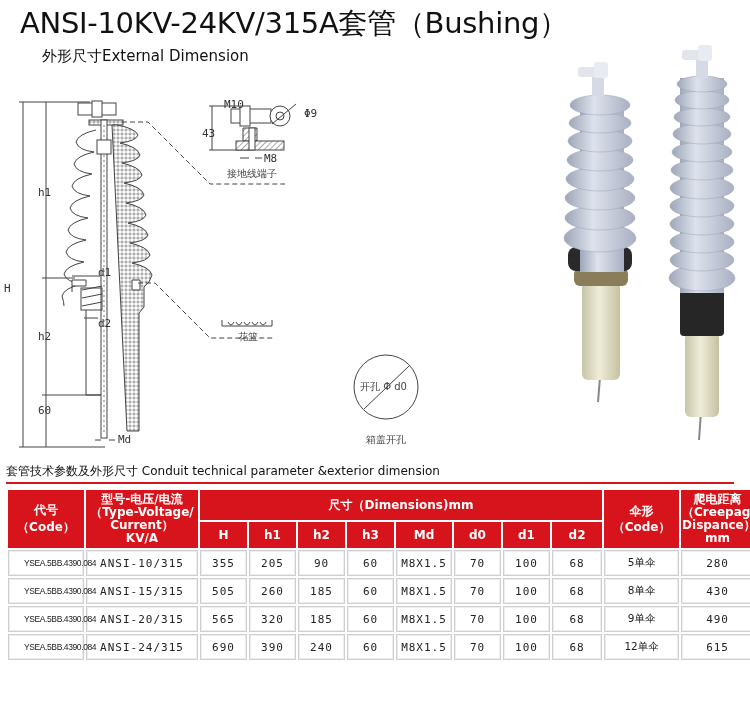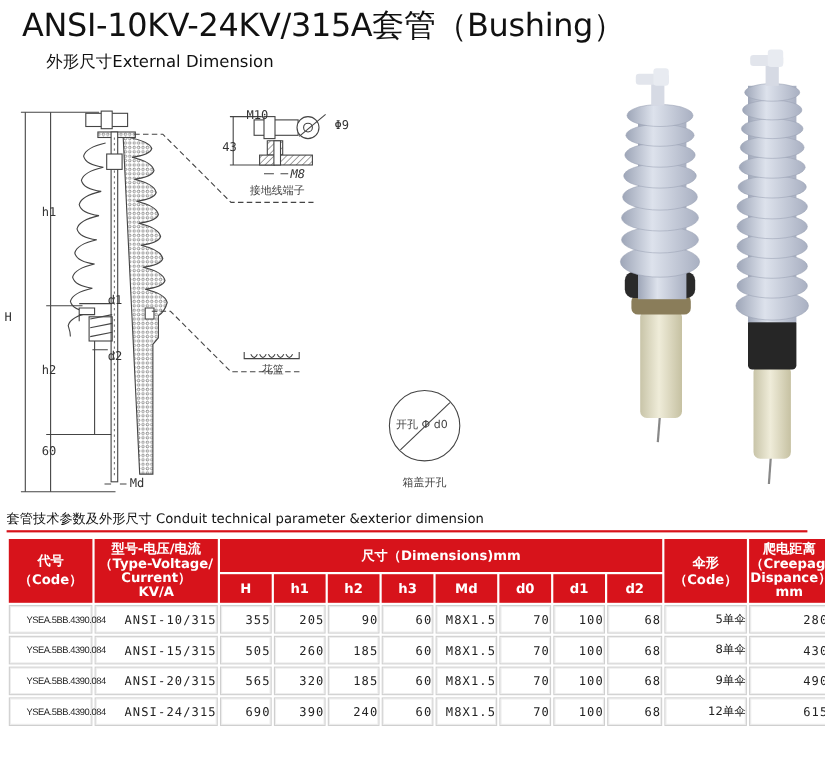--- a/index.html
+++ b/index.html
@@ -14,21 +14,21 @@
   .dim-label { position: absolute; font-family: "DejaVu Sans Mono", monospace; font-size: 11px; color: #333; white-space: nowrap; line-height: 1; }
   .cn-label { position: absolute; font-size: 10px; color: #444; white-space: nowrap; line-height: 1; }
 
   .photo { position: absolute; left: 530px; top: 42px; width: 220px; height: 400px; }
 
   .table-caption { position: absolute; left: 6px; top: 463px; font-size: 12px; color: #111; white-space: nowrap; }
   .caption-rule { position: absolute; left: 6px; top: 482px; width: 728px; height: 2px; background: #d7131b; }
 
   table.spec { position: absolute; left: 6px; top: 488px; width: 728px; border-collapse: separate; border-spacing: 2px; table-layout: fixed; }
   table.spec th { background: #d7131b; color: #fff; font-weight: bold; font-size: 12px; text-align: center; vertical-align: middle; line-height: 1.08; padding: 0 1px; }
-  table.spec td { background: #fff; border: 1px solid #cfcfcf; box-shadow: inset 0 0 0 1px #eee; font-family: "DejaVu Sans Mono", monospace; font-size: 11px; text-align: right; height: 26px; color: #222; letter-spacing: 1px; white-space: nowrap; }
+  table.spec td { background: #fff; border: 1px solid #cfcfcf; box-shadow: inset 0 0 0 1px #eee; font-family: "DejaVu Sans Mono", monospace; font-size: 11px; text-align: center; height: 26px; color: #222; letter-spacing: 1px; white-space: nowrap; }
   table.spec td.code { font-family: "Liberation Sans", sans-serif; font-size: 8.5px; letter-spacing: -0.4px; text-align: right; padding-left: 15px; }
   table.spec td.shape { font-family: "DejaVu Sans", sans-serif; font-size: 10.5px; letter-spacing: 0; }
   .hrow1 th { height: 30px; }
   .hrow2 th { height: 26px; }
 
   .notes { position: absolute; left: 6px; top: 664px; font-size: 9px; color: #222; line-height: 16px; white-space: nowrap; }
   .notes .n2 { padding-left: 18px; }
 </style>
 </head>
 <body>
@@ -117,21 +117,21 @@
   <span class="dim-label" style="left:4px; top:213px;">H</span>
   <span class="dim-label" style="left:38px; top:117px;">h1</span>
   <span class="dim-label" style="left:38px; top:261px;">h2</span>
   <span class="dim-label" style="left:38px; top:335px;">60</span>
   <span class="dim-label" style="left:98px; top:197px;">d1</span>
   <span class="dim-label" style="left:98px; top:248px;">d2</span>
   <span class="dim-label" style="left:118px; top:364px;">Md</span>
   <span class="dim-label" style="left:224px; top:29px;">M10</span>
   <span class="dim-label" style="left:304px; top:38px;">Φ9</span>
   <span class="dim-label" style="left:202px; top:58px;">43</span>
-  <span class="dim-label" style="left:264px; top:83px;font-style:italic;">M8</span>
+  <span class="dim-label" style="left:264px; top:83px;">M8</span>
   <span class="cn-label" style="left:227px; top:99px;">接地线端子</span>
   <span class="cn-label" style="left:238px; top:262px;">花篮</span>
   <span class="cn-label" style="left:360px; top:312px;">开孔 Φ d0</span>
   <span class="cn-label" style="left:366px; top:365px;">箱盖开孔</span>
 </div>
 
 <div class="photo">
   <svg width="220" height="400" viewBox="0 0 220 400">
     <defs>
       <linearGradient id="porc" x1="0" x2="1">

